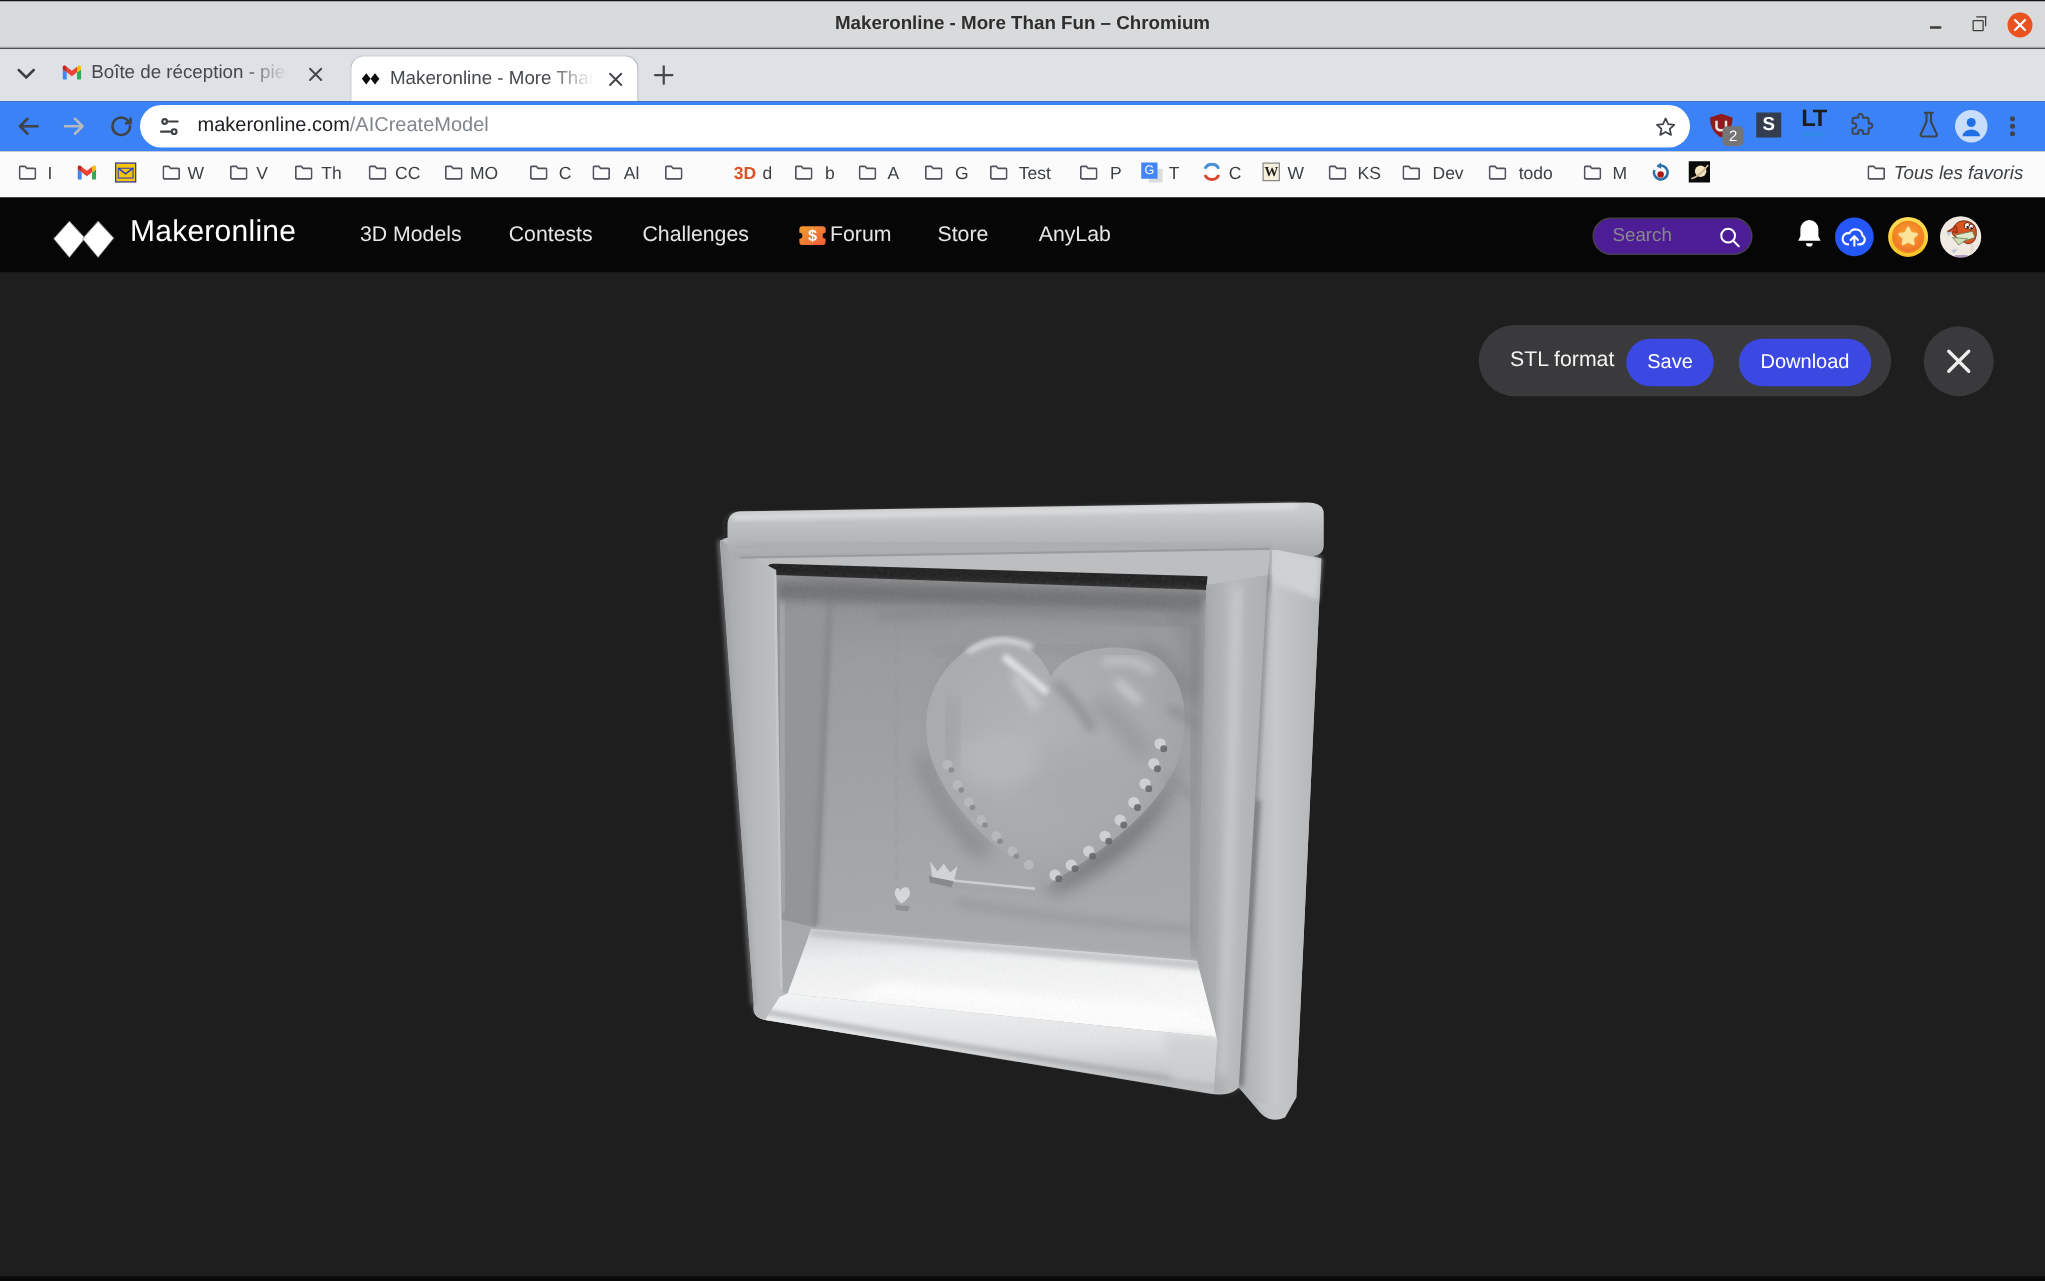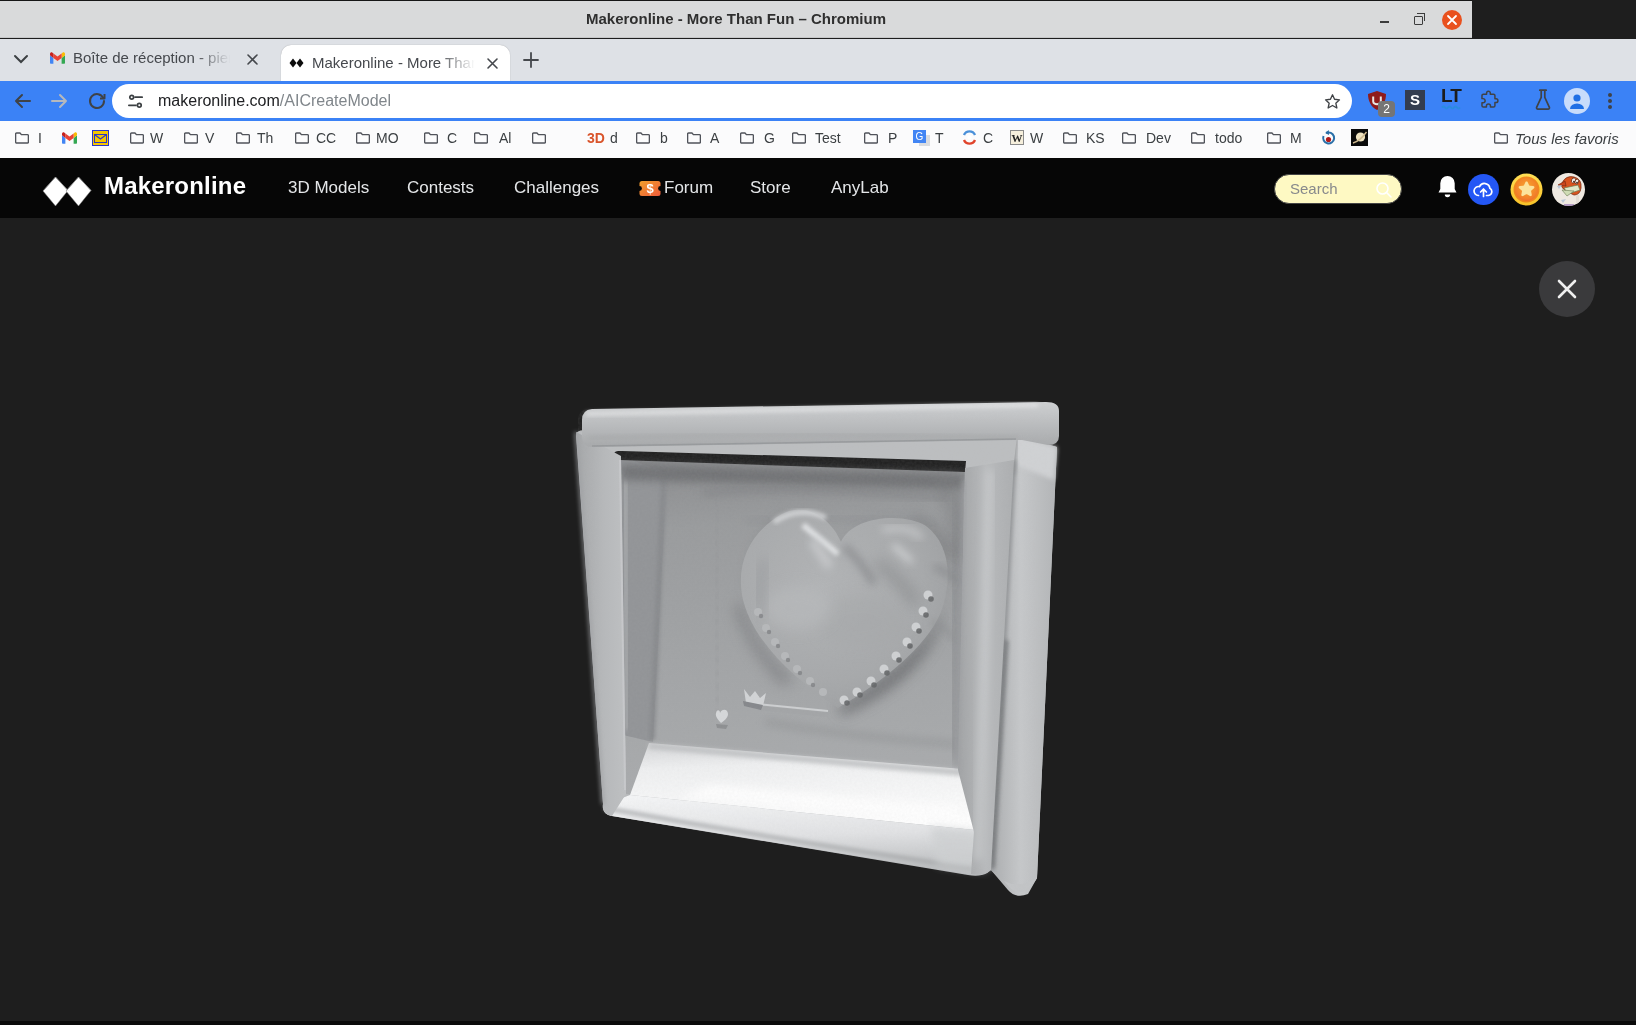--- a/index.html
+++ b/index.html
@@ -1,21 +1,21 @@
 <!DOCTYPE html>
 <html><head>
 <meta charset="utf-8">
 <style>
   * { margin:0; padding:0; box-sizing:border-box; }
   html,body { width:1636px; height:1025px; overflow:hidden; }
   body { font-family:"Liberation Sans", sans-serif; background:#1e1e1e; position:relative; }
   .abs { position:absolute; }
 
   
-  #titlebar { position:absolute; left:0; top:0; width:1472px; height:38px; background:#d9dadb; border-top:1.5px solid #161616; border-bottom:1px solid #c6c7c8;}
+  #titlebar { position:absolute; left:0; top:0; width:1636px; height:38px; background:#d9dadb; border-top:1.5px solid #161616; border-bottom:1px solid #c6c7c8;}
   #titlebar .title { position:absolute; left:0; right:0; top:9px; text-align:center; font-size:15px; font-weight:bold; color:#2f2f2f; }
   #btn-min { position:absolute; right:83px; top:20px; width:9px; height:2px; background:#3c3c3c; }
   #btn-max { position:absolute; right:49px; top:15px; width:9px; height:9px; border:1.5px solid #3c3c3c; border-radius:1px; background:transparent;}
   #btn-max:before { content:""; position:absolute; left:1.5px; top:-4px; width:7px; height:7px; border-top:1.5px solid #3c3c3c; border-right:1.5px solid #3c3c3c; }
   #btn-close { position:absolute; right:10px; top:9px; width:20px; height:20px; background:#e9511e; border-radius:50%; }
 
   
   #tabstrip { position:absolute; left:0; top:39px; width:1636px; height:42px; background:#dee1e6; }
   .tab-title { font-size:15px; color:#45484d; white-space:nowrap; overflow:hidden; }
   #tab-active { position:absolute; left:281px; top:6px; width:229px; height:36px; background:#fff; border-radius:10px 10px 0 0; box-shadow:0 0 1px rgba(0,0,0,.35); }
@@ -27,22 +27,22 @@
   #urltext { position:absolute; left:46px; top:8px; font-size:16px; color:#202124; }
   #urltext .gray { color:#80868b; }
 
   
   #bookmarks { position:absolute; left:0; top:121px; width:1636px; height:37px; background:#fbfbfc; }
   .bk { position:absolute; top:9px; font-size:14px; color:#3c4043; }
 
   
   #siteheader { position:absolute; left:0; top:158px; width:1636px; height:60px; background:#060606; }
   .nav { position:absolute; top:20px; font-size:17px; color:#e4e6e8; }
-  #logotext { position:absolute; left:104px; top:14px; font-size:24px; font-weight:bold; color:#fff; letter-spacing:0.2px;}
-  #searchpill { position:absolute; left:1274px; top:16px; width:128px; height:30px; background:#fef9c3; border:1px solid #454545; border-radius:16px; }
+  #logotext { position:absolute; left:104px; top:14px; font-size:24px; font-weight:normal; color:#fff; letter-spacing:0.2px;}
+  #searchpill { position:absolute; left:1274px; top:16px; width:128px; height:30px; background:#4c1d95; border:1px solid #454545; border-radius:16px; }
   #searchpill span { position:absolute; left:15px; top:5px; font-size:15px; color:#87898c; }
 
   
   #content { position:absolute; left:0; top:218px; width:1636px; height:802px; background:#1e1e1e; }
   #panel { position:absolute; left:1183px; top:42px; width:330px; height:57px; background:#3a3a3c; border-radius:29px; }
   #panel .lbl { position:absolute; left:25px; top:18px; font-size:17px; color:#f2f2f2; }
   .bluebtn { position:absolute; top:11px; height:38px; background:#3b49e2; border-radius:19px; color:#fff; font-size:16px; text-align:center; line-height:38px; }
   #xbtn { position:absolute; left:1539px; top:43px; width:56px; height:56px; background:#3a3a3c; border-radius:50%; }
   #pagebottom { position:absolute; left:0; bottom:0; width:1636px; height:4px; background:#0a0a0a; }
 </style>
@@ -510,19 +510,24 @@
     <path d="M28,48 Q240,42 458,48" stroke="#a5a7a9" stroke-width="2.5" fill="none" filter="url(#b2)"></path>
     <path d="M32,56 L456,49" stroke="#8f9194" stroke-width="1.5" fill="none" opacity="0.7"></path>
 
     <filter id="noise">
         <feTurbulence type="fractalNoise" baseFrequency="0.4" numOctaves="2" result="n"></feTurbulence>
         <feColorMatrix in="n" type="matrix" values="0 0 0 0 0.5  0 0 0 0 0.5  0 0 0 0 0.5  0 0 0 0.5 0"></feColorMatrix>
         <feComposite operator="in" in2="SourceGraphic"></feComposite>
       </filter>
     <path d="M16,46 Q16,40 24,40 L450,46 L457,46 L497,57 L477,488 L468,504 Q456,509 448,500 L431,480 L427,483 Q420,487 408,485 L52,426 Q41,424 43,414 Z M18,30 Q18,20 28,19 L486,12 Q499,12 499,21 L499,47 Q499,56 488,56 L462,51 L31,61 Q19,62 18,49 Z" fill="#888" filter="url(#noise)" opacity="0.22"></path>
   </svg>
+  <div id="panel">
+    <div class="lbl">STL format</div>
+    <div class="bluebtn" style="left:118px;width:70px;">Save</div>
+    <div class="bluebtn" style="left:208px;width:106px;">Download</div>
+  </div>
   <div id="xbtn">
     <svg style="position:absolute;left:17px;top:17px" width="22" height="22" viewBox="0 0 22 22">
         <path d="M3 3 L19 19 M19 3 L3 19" stroke="#efefef" stroke-width="2.6" stroke-linecap="round"></path>
       </svg>
   </div>
 </div>
 <div id="pagebottom"></div>
 
 </body></html>

